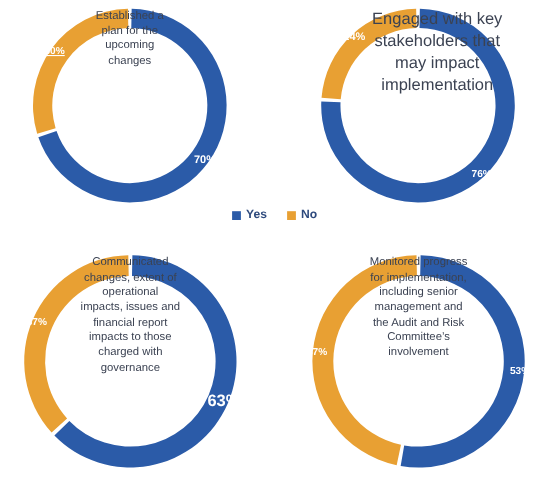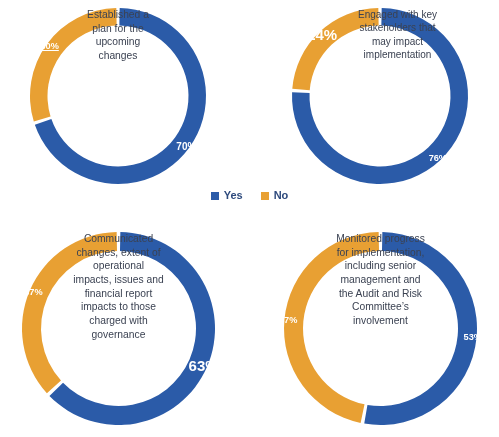--- a/index.html
+++ b/index.html
@@ -106,24 +106,24 @@
   </div>
 
   <div class="donut" id="donut-1" style="left:292px; top:8px; width:176px; height:176px;">
     <svg viewBox="0 0 176 176" width="176" height="176">
       <g class="arcs">
           <path d="M 89.6893749311727 0.01621733329531594 A 88 88 0 1 1 0.08375650079651109 84.16149391185041 L 17.567100378479026 84.9248331907438 A 70.5 70.5 0 1 0 89.35341968917812 17.512992295424084 Z" fill="#2B5BA8"></path>
           <path d="M 0.2959099600127786 80.78941124055635 A 88 88 0 0 1 86.31062506882724 0.01621733329531594 L 86.64658031082182 17.512992295424084 A 70.5 70.5 0 0 0 17.737064229328425 82.22333514158208 Z" fill="#E8A033"></path>
         </g>
     </svg>
     <div class="center-label">
-      <span style="font-size: 10px; color: rgb(59, 66, 82); max-width: 135px; margin-left: 35px;">Engaged with key<br>stakeholders that<br>may impact<br>implementation</span>
+      <span style="font-size: 15px; color: rgb(59, 66, 82); max-width: 135px; margin-left: 35px;">Engaged with key<br>stakeholders that<br>may impact<br>implementation</span>
     </div>
     <div class="pct" style="left: 145.844px; top: 149.598px; font-size: 9.2px; color: rgb(255, 255, 255);">76%</div>
-    <div class="pct" style="left: 30.1558px; top: 26.4022px; font-size: 15px; color: rgb(255, 255, 255);">24%</div>
+    <div class="pct" style="left: 30.1558px; top: 26.4022px; font-size: 10px; color: rgb(255, 255, 255);">24%</div>
   </div>
 
   <div id="legend" style="top:190px;">
     <div class="legend-item">
       <span class="legend-swatch" style="background: rgb(43, 91, 168);"></span>
       <span class="legend-text" style="color: rgb(46, 74, 125); font-size: 11px;">Yes</span>
     </div>
     <div class="legend-item">
       <span class="legend-swatch" style="background: rgb(232, 160, 51);"></span>
       <span class="legend-text" style="color: rgb(46, 74, 125); font-size: 11px;">No</span>

